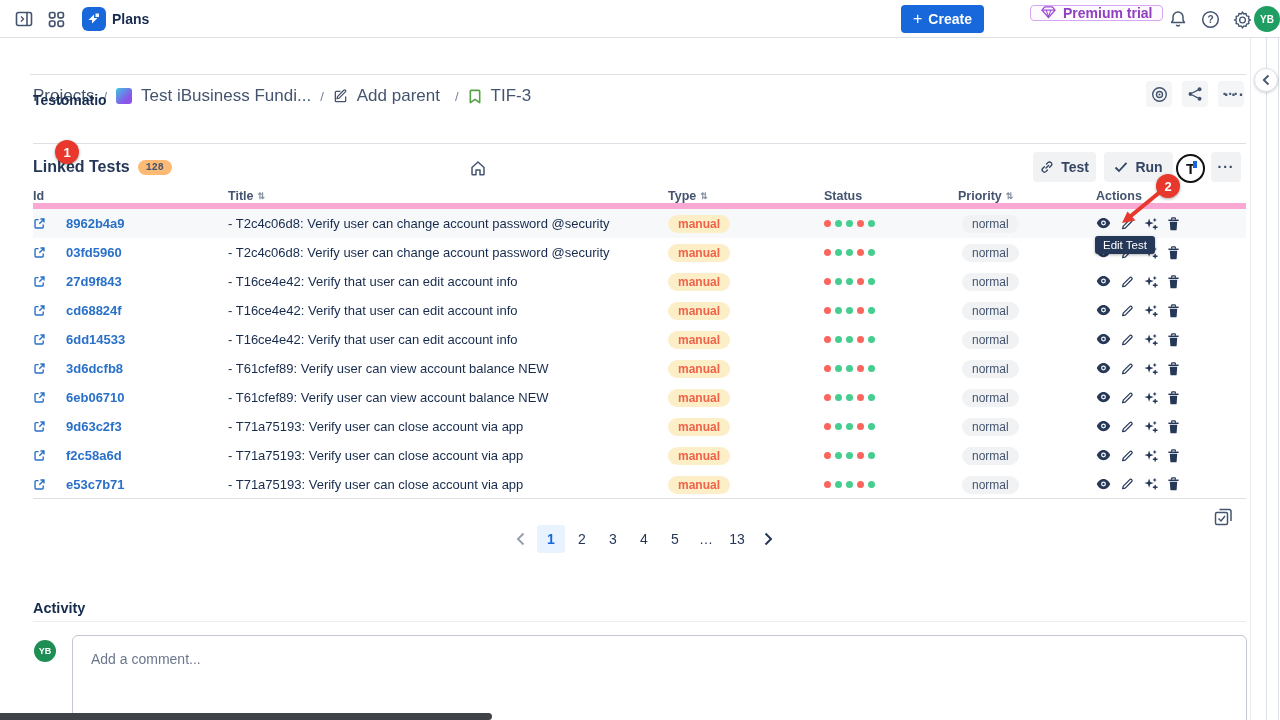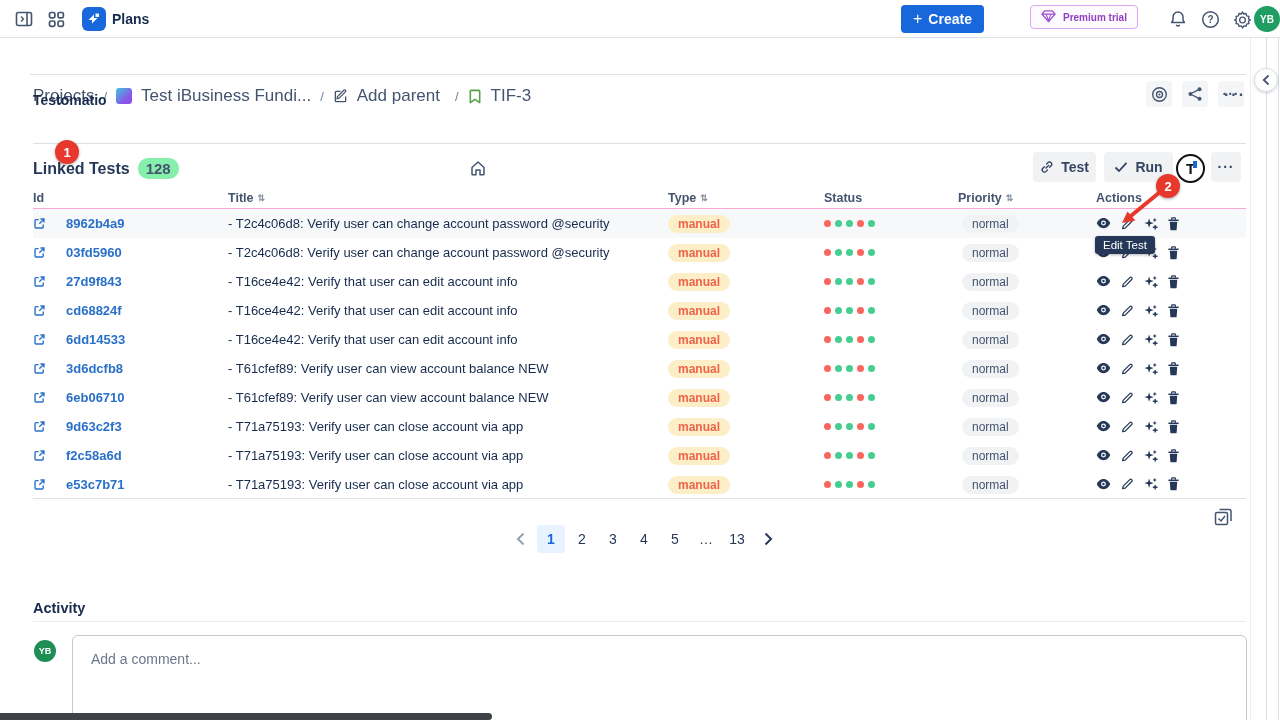--- a/index.html
+++ b/index.html
@@ -9,54 +9,54 @@
   .abs { position:absolute; }
 
   
   .topbar { position:absolute; left:0; top:0; width:1280px; height:38px; background:#fff; border-bottom:1px solid #DCDFE4; z-index:20; }
   .icon-btn { display:flex; align-items:center; justify-content:center; cursor:pointer; background:none; border:none; }
   .app-title { font-size:14px; font-weight:700; color:#172B4D; }
   .search-box { position:absolute; left:320px; top:5px; width:573px; height:28px; border:1px solid #8C9BAB; border-radius:6px; display:flex; align-items:center; padding:0 10px; gap:8px; background:#fff; }
   .search-box input { border:none; outline:none; font-size:14px; color:#44546F; width:100%; font-family:"Liberation Sans",sans-serif; background:transparent; }
   .search-box input::placeholder { color:#626F86; }
   .create-btn { position:absolute; left:901px; top:5px; height:28px; padding:0 12px; background:#1868DB; border:none; border-radius:4px; color:#fff; font-size:14px; font-weight:600; display:flex; align-items:center; gap:6px; cursor:pointer; font-family:"Liberation Sans",sans-serif; }
-  .premium-btn { position:absolute; left:1030px; top:5px; height:24px; padding:0 10px; background:#FEFBFF; border:1px solid #D8A6F3; border-radius:4px; color:#8F3FC0; font-size:10px; font-weight:600; display:flex; align-items:center; gap:7px; cursor:pointer; font-family:"Liberation Sans",sans-serif; }
+  .premium-btn { position:absolute; left:1030px; top:5px; height:16px; padding:0 10px; background:#FEFBFF; border:1px solid #D8A6F3; border-radius:4px; color:#8F3FC0; font-size:14px; font-weight:600; display:flex; align-items:center; gap:7px; cursor:pointer; font-family:"Liberation Sans",sans-serif; }
   .avatar { border-radius:50%; color:#fff; font-weight:700; display:flex; align-items:center; justify-content:center; }
 
   
   .crumb-row { position:absolute; left:0; top:38px; width:1280px; height:36px; background:#fff; }
   .crumb { font-size:17px; color:#44546F; cursor:pointer; }
   .crumb-sep { font-size:13px; color:#758195; }
   .proj-avatar { width:16px; height:16px; border-radius:3px; background:linear-gradient(135deg,#3FC4E0 0%, #8A54E8 70%); }
   .pill-btn { width:26px; height:26px; border-radius:4px; background:#F4F5F7; border:none; display:flex; align-items:center; justify-content:center; cursor:pointer; color:#44546F; }
 
   
   .card-topline { position:absolute; left:30px; top:74px; width:1216px; height:1px; background:#DCDFE4; }
   .panel-title { position:absolute; left:33px; top:92px; font-size:14px; font-weight:700; color:#172B4D; }
   .panel-more { position:absolute; left:1224px; top:86px; font-size:16px; letter-spacing:2px; color:#44546F; background:none; border:none; cursor:pointer; font-weight:700; }
   .tabs { position:absolute; left:33px; top:120px; display:flex; gap:26px; }
   .tab { font-size:14px; color:#44546F; padding-bottom:7px; cursor:pointer; font-weight:500; }
   .tab.active { color:#0C66E4; border-bottom:2px solid #0C66E4; }
   .tabs-border { position:absolute; left:33px; top:143px; width:1213px; height:1px; background:#DCDFE4; }
 
   .linked-label { position:absolute; left:33px; top:158px; font-size:16px; font-weight:600; color:#253858; display:flex; align-items:center; gap:8px; }
-  .count-badge { background:#86efac; color:#44546F; border-radius:10px; font-size:15px; font-weight:600; padding:2px 8px; }
+  .count-badge { background:#fdba74; color:#44546F; border-radius:10px; font-size:10px; font-weight:600; padding:2px 8px;font-family:Liberation Mono, monospace; }
 
   .branch-select { position:absolute; left:503px; top:152px; height:30px; background:#F1F2F4; border-radius:4px; display:flex; align-items:center; padding:0 12px; gap:10px; cursor:pointer; }
   .branch-select .val { font-size:14px; font-weight:600; color:#253858; }
 
   .subtle-btn { height:30px; background:#F1F2F4; border:none; border-radius:4px; display:flex; align-items:center; justify-content:center; gap:7px; font-size:14px; font-weight:600; color:#344563; cursor:pointer; font-family:"Liberation Sans",sans-serif; padding:0 12px; }
 
   .t-logo { position:absolute; left:1176px; top:154px; width:29px; height:29px; border:2px solid #101214; border-radius:50%; background:#fff; display:flex; align-items:center; justify-content:center; font-weight:700; font-size:15px; color:#101214; }
   .t-logo .blue { position:absolute; right:6px; top:5px; width:4px; height:7px; background:#1868DB; }
 
   
   .table { position:absolute; left:33px; top:188px; width:1213px; }
   .thead, .trow { display:grid; grid-template-columns:195px 440px 156px 134px 138px 1fr; align-items:center; }
-  .thead { height:21px; border-bottom:1px solid #f9a8d4; }
+  .thead { height:21px; border-bottom:6px solid #f9a8d4; }
   .th { font-size:12.5px; font-weight:700; color:#44546F; display:flex; gap:4px; align-items:center; }
   .th .sort { font-size:9px; color:#8590A2; }
   .trow { height:29px; }
   .trow.hl { background:#F7F8F9; }
   .trow:last-child { border-bottom:1px solid #DCDFE4; }
   .cell-id { display:flex; align-items:center; gap:20px; }
   .cell-id a { font-size:13px; font-weight:700; color:#2970C9; text-decoration:none; cursor:pointer; }
   .cell-title { font-size:13px; color:#172B4D; }
   .badge-manual { display:inline-block; background:#FCEFC7; color:#EF6349; font-size:12px; font-weight:600; border-radius:9px; padding:2px 10px; }
   .badge-normal { display:inline-block; background:#F1F2F4; color:#44546F; font-size:12px; border-radius:9px; padding:2px 10px; margin-left:4px; }

